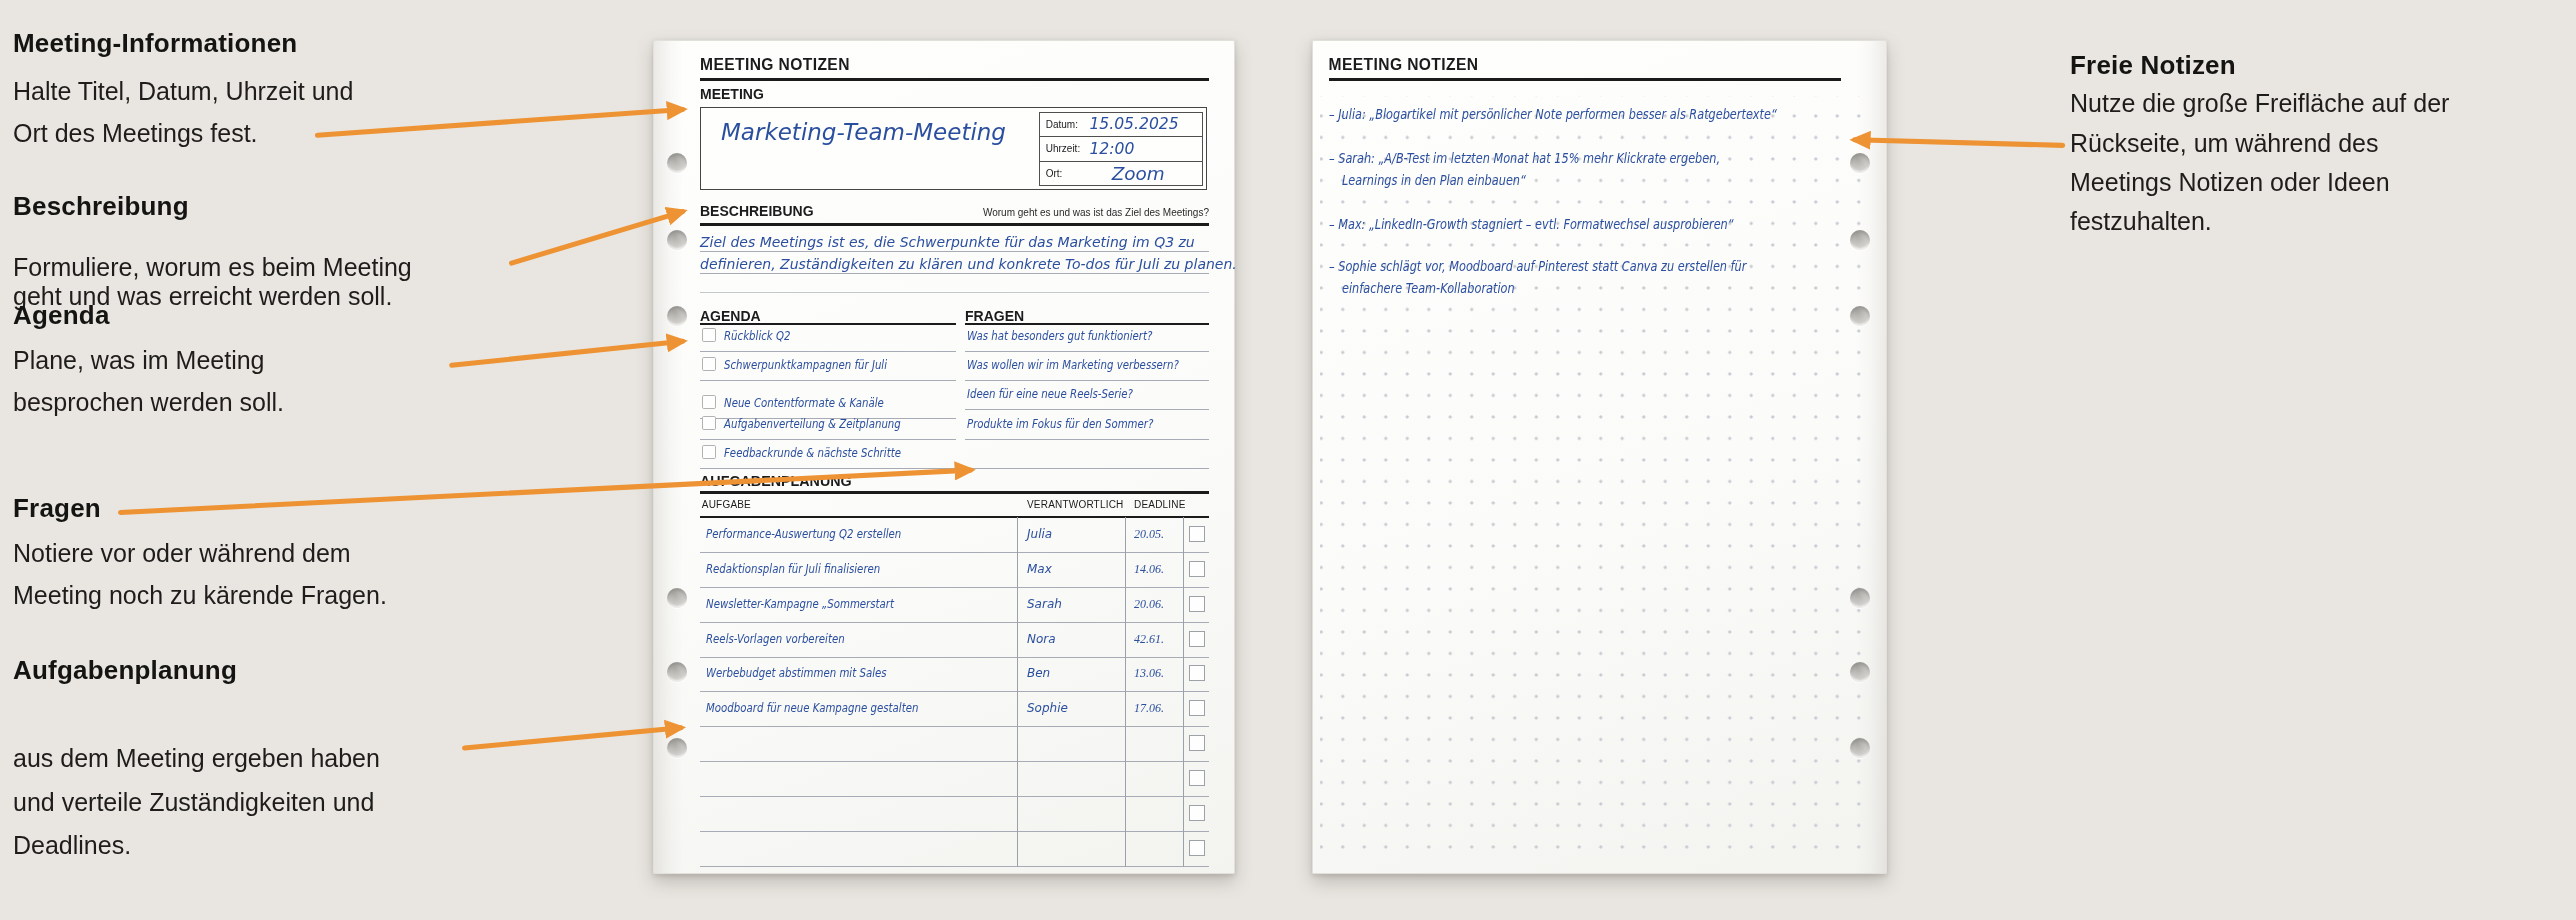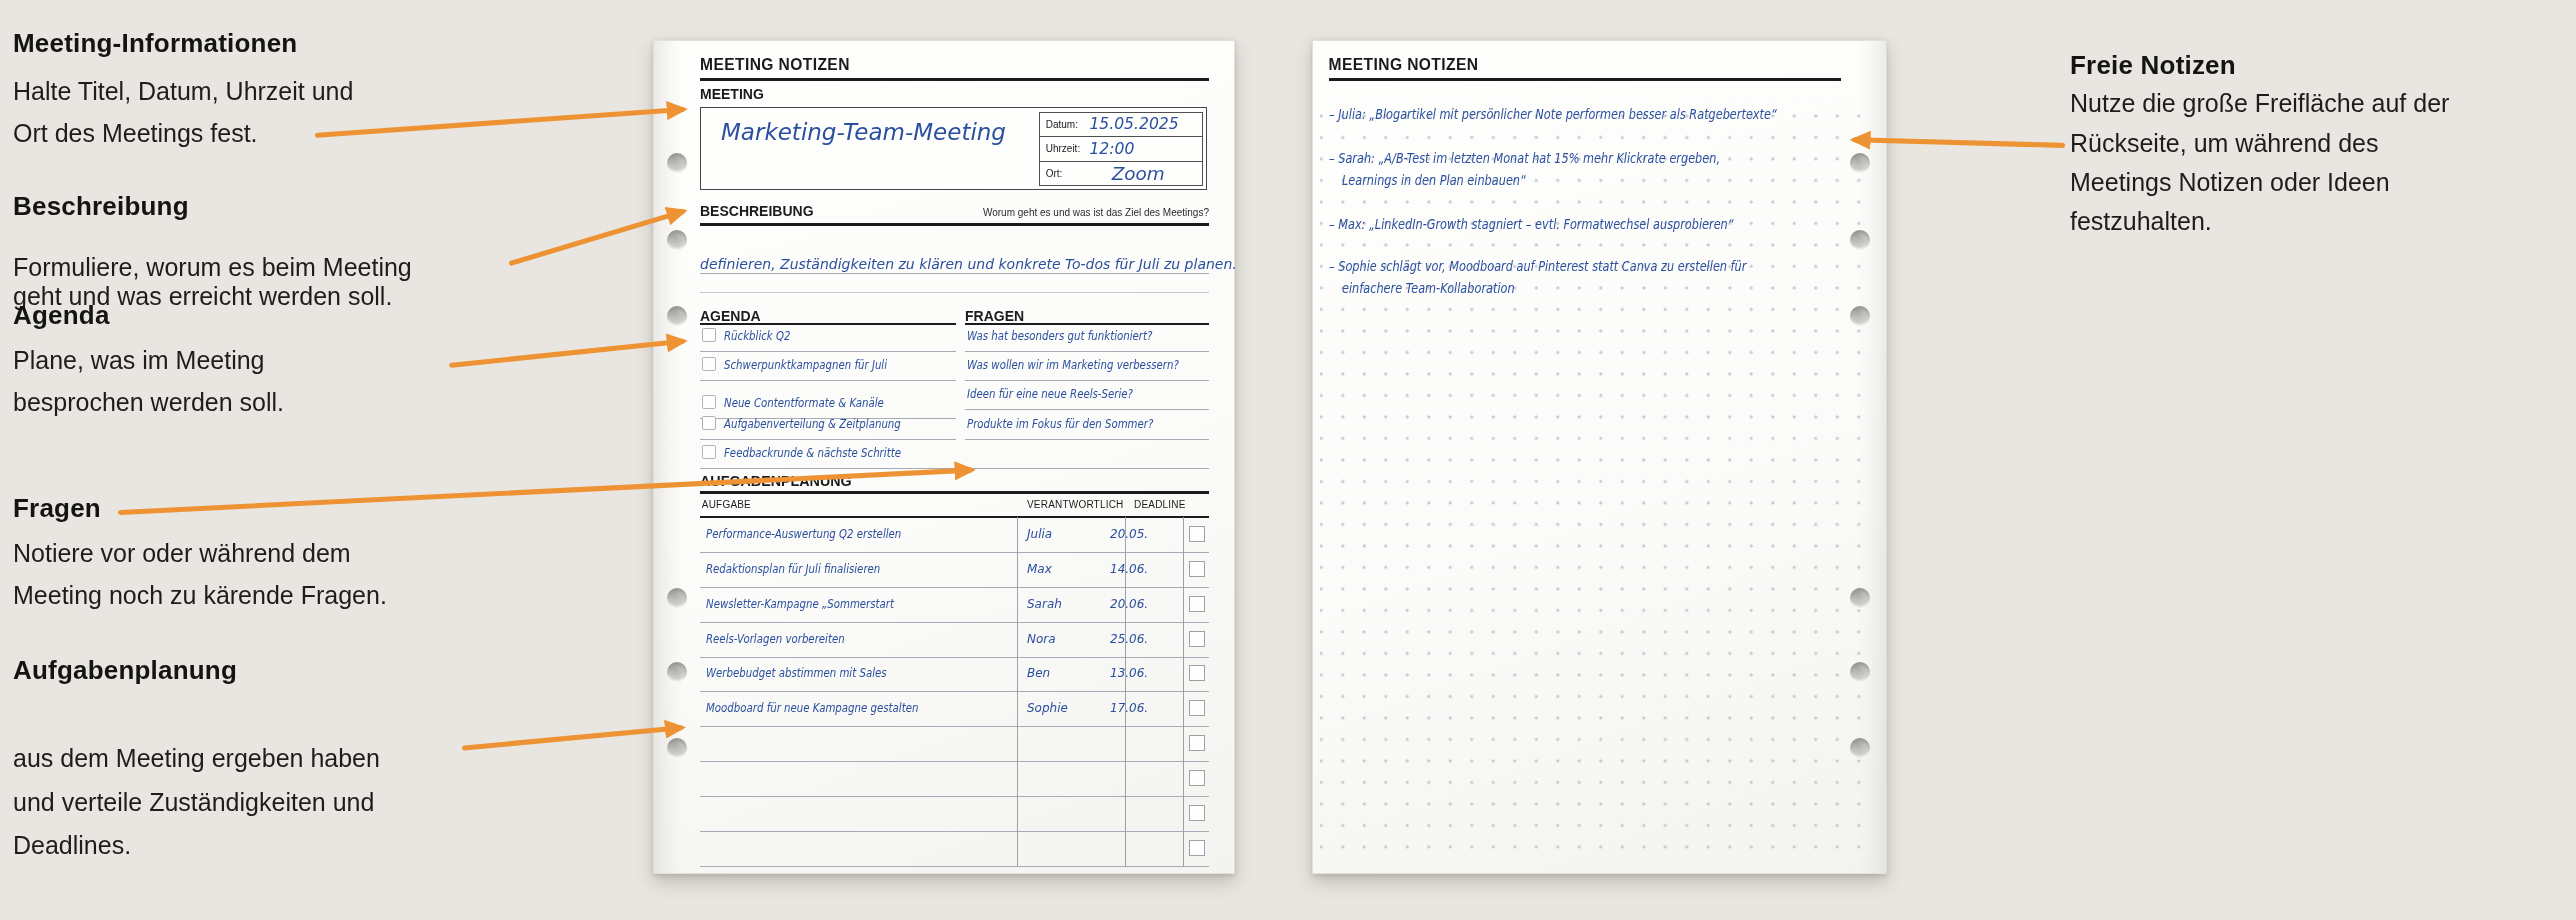--- a/index.html
+++ b/index.html
@@ -64,21 +64,21 @@
   .list-row .txt{position:absolute;left:24px;top:0;font-size:12px;line-height:28.5px;}
   .fragen-col .txt{left:1.8px;}
 
   .auf-head{position:absolute;top:431px;left:0;font-size:14.3px;font-weight:700;color:#1B1B1B;line-height:18.4px;}
   .auf-line{top:450px;height:2.8px;width:509px;}
   .tbl-col-label{position:absolute;top:455px;font-size:10px;color:#1B1B1B;line-height:18.4px;letter-spacing:0.2px;}
   .tbl-head-line{top:475px;height:2.3px;width:509px;}
   .tbl-row{position:absolute;left:0;width:509px;height:35px;border-bottom:1.1px solid #A6ABB5;text-align:center;}
   .tbl-row .c-task{position:absolute;left:5.5px;top:0;font-size:12px;line-height:34px;}
   .tbl-row .c-resp{position:absolute;left:327px;top:0;font-size:12px;line-height:34px;}
-  .tbl-row .c-dl{position:absolute;left:410px;top:0;font-size:12px;line-height:34px;}
+  .tbl-row .c-dl{position:absolute;left:434px;top:0;font-size:12px;line-height:34px;font-family:Liberation Serif, serif;}
   .tbl-row .chk{position:absolute;left:489px;top:9.2px;width:15.6px;height:15.6px;border:1.4px solid #9DA1A8;background:#FEFEFE;box-sizing:border-box;}
   .vline{position:absolute;top:476px;height:350px;width:0.9px;background:#9BA1AB;}
 
   
   .dots{position:absolute;left:7.4px;right:11px;top:55px;bottom:13px;
         background-image:radial-gradient(circle,#C7CAD0 1.4px,transparent 1.7px);
         background-size:21.5px 21.5px;background-position:12px 9.2px;}
   .note-line{position:absolute;font-size:13.3px;line-height:22px;}
 
   #arrows{position:absolute;left:0;top:0;z-index:6;pointer-events:none;}
@@ -134,20 +134,21 @@
             <div class="info-row">
               <span class="info-lab">Ort:</span>
               <span class="info-val hw big">Zoom</span>
             </div>
           </div>
       </div>
 
       <div class="besch-label">BESCHREIBUNG</div>
       <div class="besch-hint">Worum geht es und was ist das Ziel des Meetings?</div>
       <div class="thick besch-line"></div>
+      <div class="besch-row besch-r1"><span class="hw fitx">Ziel des Meetings ist es, die Schwerpunkte für das Marketing im Q3 zu</span></div>
       <div class="besch-row besch-r2"><span class="hw fitx">definieren, Zuständigkeiten zu klären und konkrete To-dos für Juli zu planen.</span></div>
       <div class="faint-rule"></div>
 
       <div class="col-head agenda-head">AGENDA</div>
       <div class="thick agenda-line"></div>
       <div class="col-head fragen-head">FRAGEN</div>
       <div class="thick fragen-line"></div>
       <div id="agenda-items">
           <div class="list-row" style="left: 0px; top: 281px; width: 256px;">
             <span class="chk"></span>
@@ -207,21 +208,21 @@
           </div>
           <div class="tbl-row" style="top: 546px;">
             <span class="c-task hw fitx">Newsletter-Kampagne „Sommerstart</span>
             <span class="c-resp hw">Sarah</span>
             <span class="c-dl hw">20.06.</span>
             <span class="chk"></span>
           </div>
           <div class="tbl-row" style="top: 581px;">
             <span class="c-task hw fitx">Reels-Vorlagen vorbereiten</span>
             <span class="c-resp hw">Nora</span>
-            <span class="c-dl hw">25.06.</span>
+            <span class="c-dl hw">42.61.</span>
             <span class="chk"></span>
           </div>
           <div class="tbl-row" style="top: 615px;">
             <span class="c-task hw fitx">Werbebudget abstimmen mit Sales</span>
             <span class="c-resp hw">Ben</span>
             <span class="c-dl hw">13.06.</span>
             <span class="chk"></span>
           </div>
           <div class="tbl-row" style="top: 650px;">
             <span class="c-task hw fitx">Moodboard für neue Kampagne gestalten</span>

